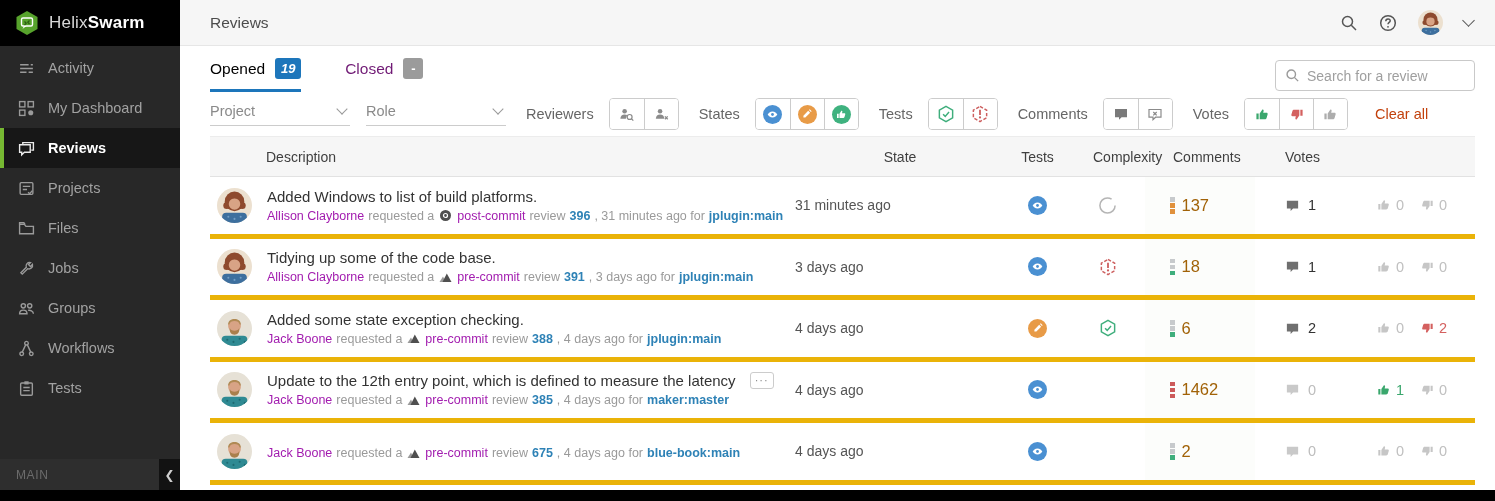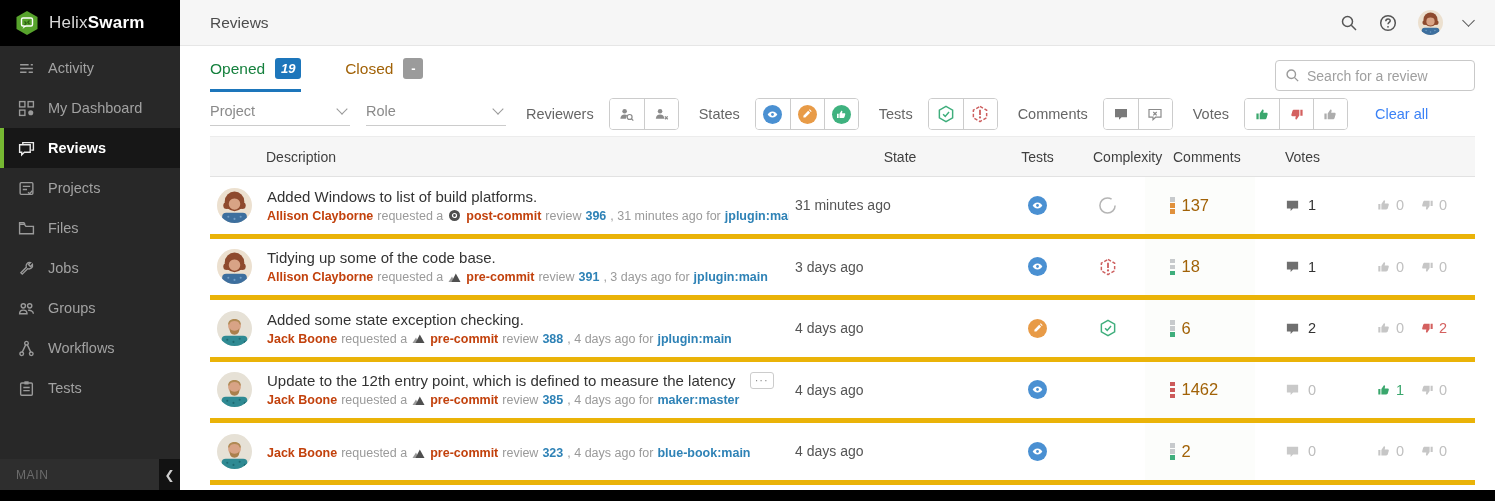--- a/index.html
+++ b/index.html
@@ -28,41 +28,41 @@
   .topbar-right { display:flex; align-items:center; gap:21px; }
   .tico { width:18px; height:18px; display:inline-flex; cursor:pointer; }
   .tico svg { stroke:#555; fill:none; stroke-width:1.5; }
   .avatar-sm { width:25px; height:25px; border-radius:50%; overflow:hidden; cursor:pointer; }
   .chev { width:9px; height:9px; border-right:1.6px solid #555; border-bottom:1.6px solid #555; transform:rotate(45deg); margin-top:-4px; cursor:pointer; }
 
   
   .tabs-row { position:relative; height:46px; padding-left:30px; display:flex; align-items:flex-end; gap:44px; }
   .tab { display:flex; align-items:center; gap:10px; padding-bottom:10px; cursor:pointer; border-bottom:3px solid transparent; }
   .tab.active { border-bottom-color:#1d76bb; }
-  .tab-label { font-size:15.5px; color:#a16207; }
-  .tab.active .tab-label { color:#15803d; }
+  .tab-label { font-size:15.5px; color:#701a75; }
+  .tab.active .tab-label { color:#000000; }
   .badge { min-width:26px; height:21px; border-radius:3px; display:inline-flex; align-items:center; justify-content:center; font-size:13px; font-weight:700; color:#fff; padding:0 5px; }
   .badge.blue { background:#1d76bb;font-style:italic; }
   .badge.gray { background:#9b9b9b; min-width:20px; }
   .search-box { position:absolute; right:20px; top:14px; width:200px; height:31px; border:1px solid #c9c9c9; border-radius:4px; display:flex; align-items:center; padding:0 9px; gap:7px; background:#fff; }
   .search-box svg { stroke:#9a9a9a; fill:none; stroke-width:1.5; flex:none; }
   .search-box input { border:none; outline:none; width:100%; font-size:14px; color:#444; font-family:"Liberation Sans",sans-serif; }
   .search-box input::placeholder { color:#9f9f9f; }
 
   
   .filterbar { height:44px; display:flex; align-items:center; padding-left:30px; gap:15px; }
   .uselect { width:140px; border-bottom:1px solid #ccc; display:flex; align-items:center; justify-content:space-between; padding:0 4px 6px 0; cursor:pointer;text-align:right; }
   .uselect + .uselect { margin-left:1px; }
   .uselect .lbl { color:#8a8a8a; font-size:14.5px; }
   .uselect .chev2 { width:8px; height:8px; border-right:1.4px solid #999; border-bottom:1.4px solid #999; transform:rotate(45deg); margin-top:-3px; }
   .flabel { color:#666; font-size:14.5px; margin-left:5px; }
   .btn-group { display:flex; border:1px solid #ccc; border-radius:4px; overflow:hidden; background:#fff; }
   .fbtn { width:34px; height:30px; display:flex; align-items:center; justify-content:center; cursor:pointer; background:#fff; }
   .fbtn + .fbtn { border-left:1px solid #ccc; }
-  .clear-all { color:#3b82f6; font-size:14.5px; margin-left:12px; cursor:pointer; }
+  .clear-all { color:#c2410c; font-size:14.5px; margin-left:12px; cursor:pointer; }
 
   .round-badge { width:19px; height:19px; border-radius:50%; display:flex; align-items:center; justify-content:center; }
   .round-badge.blue { background:#4a90d2; }
   .round-badge.orange { background:#e89b47; }
   .round-badge.green { background:#3fb27f; }
 
   
   .rtable { margin:0 20px 0 30px; }
   .trow { display:grid; grid-template-columns:1fr 210px 65px 75px 110px 100px 120px; align-items:center; }
   .thead { background:#f6f6f6; height:41px; border-top:1px solid #ececec; border-bottom:1px solid #e2e2e2; color:#3f3f3f; font-size:14px; }
@@ -76,21 +76,21 @@
 
   .drow { height:61.5px; border-bottom:5px solid #eab308; background:#fff; }
   .desc-cell { display:flex; align-items:center; gap:15px; padding:0 6px 0 7px; min-width:0; }
   .avatar { width:35px; height:35px; border-radius:50%; overflow:hidden; flex:none; }
   .avatar svg, .avatar-sm svg { display:block; }
   .desc-text { min-width:0; }
   .rtitle-line { display:flex; align-items:center; gap:14px; }
   .rtitle { font-size:15px; color:#333; white-space:nowrap; overflow:hidden; cursor:pointer; }
   .more-btn { flex:none; width:24px; height:17px; border:1px solid #ccc; border-radius:3px; display:flex; align-items:center; justify-content:center; color:#888; font-size:11px; letter-spacing:1px; line-height:1; cursor:pointer; background:#fff; }
   .rsub { margin-top:4px; font-size:12.5px; color:#9a9a9a; white-space:nowrap; overflow:hidden; display:flex; align-items:center; gap:4px; }
-  .rsub b { color:#c2410c; font-weight:700; }
+  .rsub b { color:#a21caf; font-weight:400; }
   .rsub a { color:#2e82b6; text-decoration:none; font-weight:700; cursor:pointer; }
   .type-icon { display:inline-flex; width:13px; height:13px; margin:0 1px; }
   .created-cell { font-size:14px; color:#555; }
   .center-cell { display:flex; justify-content:center; align-items:center; }
 
   .state-wrap .st { display:none; }
   .state-wrap[data-state="needs-review"] .st-review { display:flex; }
   .state-wrap[data-state="needs-revision"] .st-revision { display:flex; }
 
   .tests-wrap .tt { display:none; }
@@ -763,21 +763,21 @@
             <b>Jack Boone</b>
             <span>requested a</span>
             <span class="type-icon">
                 <svg viewBox="0 0 13 13" width="13" height="13">
                   <polygon points="0.5,11 4,5.5 6.8,11" fill="#9a9a9a"></polygon>
                   <polygon points="3.5,11 7.8,2.5 12.5,11" fill="#4f4f4f"></polygon>
                 </svg>
               </span>
             <b>pre-commit</b>
             <span>review</span>
-            <a>323</a>
+            <a>675</a>
               <span>, 4 days ago for</span>
             <a>blue-book:main</a>
           </div>
         </div>
       </div>
       <span class="created-cell">4 days ago</span>
       <span class="center-cell state-wrap" data-state="needs-review">
         <span class="st st-review round-badge blue">
             <svg viewBox="0 0 16 16" width="13" height="13">
               <path d="M8 4.4c-2.9 0-5 1.9-5.9 3.6.9 1.7 3 3.6 5.9 3.6s5-1.9 5.9-3.6C13 6.3 10.9 4.4 8 4.4z" fill="#fff"></path>

